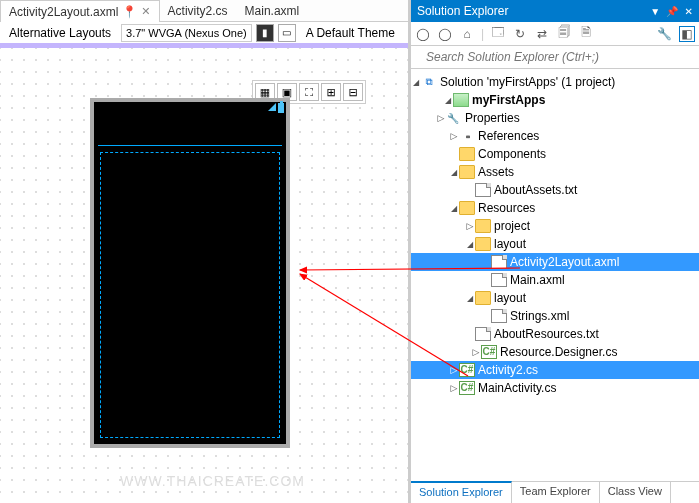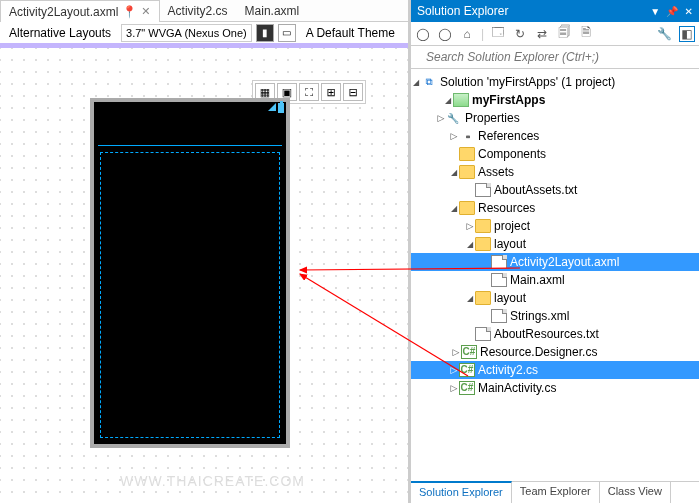--- a/index.html
+++ b/index.html
@@ -215,21 +215,21 @@
         <div class="row" style="padding-left: 70px;">
           <span class="arrow "></span>
           <span class="ic ic-file"></span>
           <span>Strings.xml</span>
         </div>
         <div class="row" style="padding-left: 54px;">
           <span class="arrow "></span>
           <span class="ic ic-file"></span>
           <span>AboutResources.txt</span>
         </div>
-        <div class="row" style="padding-left: 40px;">
+        <div class="row" style="padding-left: 60px;">
           <span class="arrow closed"></span>
           <span class="ic ic-cs"></span>
           <span>Resource.Designer.cs</span>
         </div>
         <div class="row selected" style="padding-left: 38px;">
           <span class="arrow closed"></span>
           <span class="ic ic-cs"></span>
           <span>Activity2.cs</span>
         </div>
         <div class="row" style="padding-left: 38px;">

